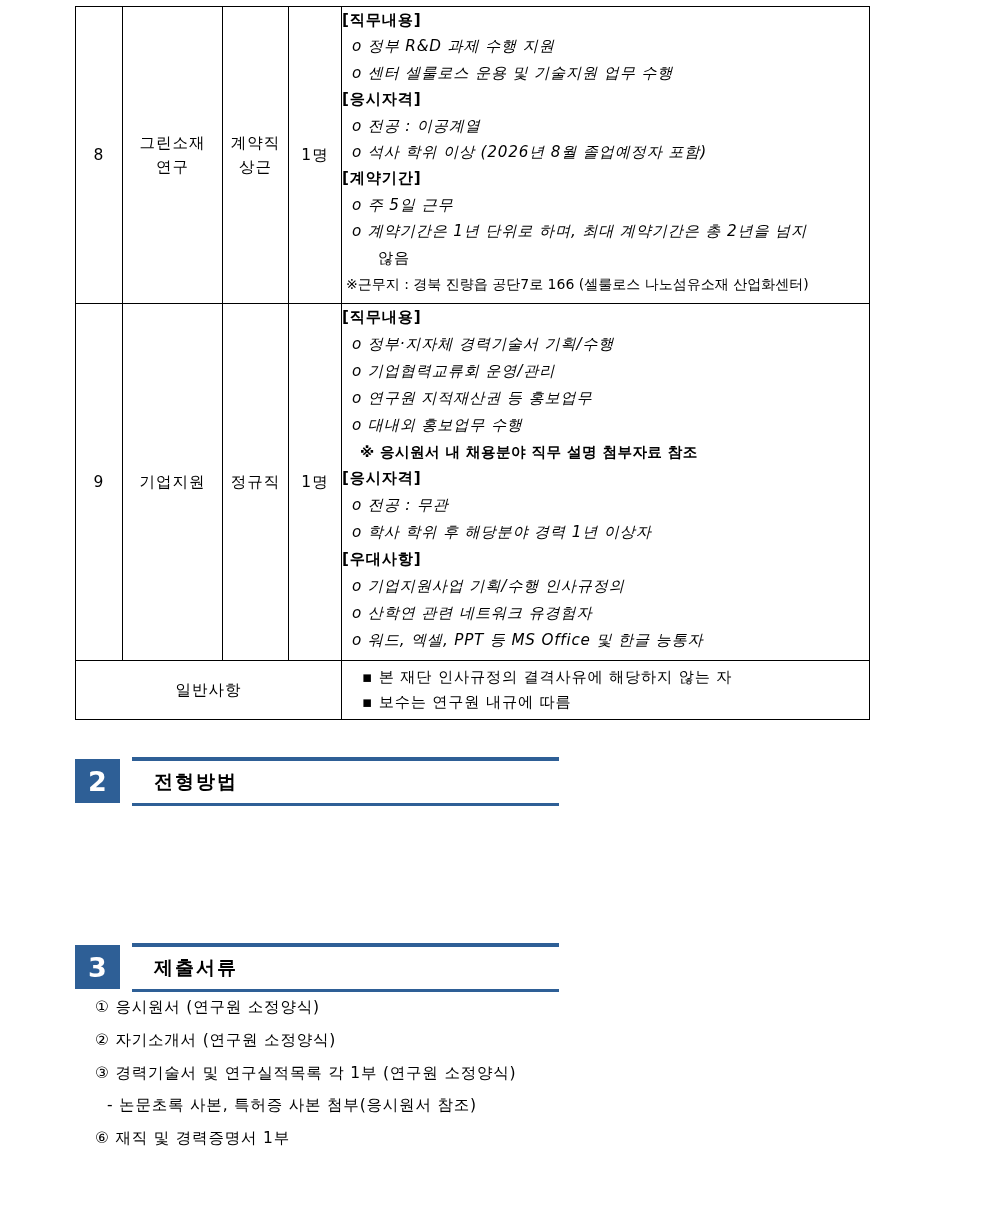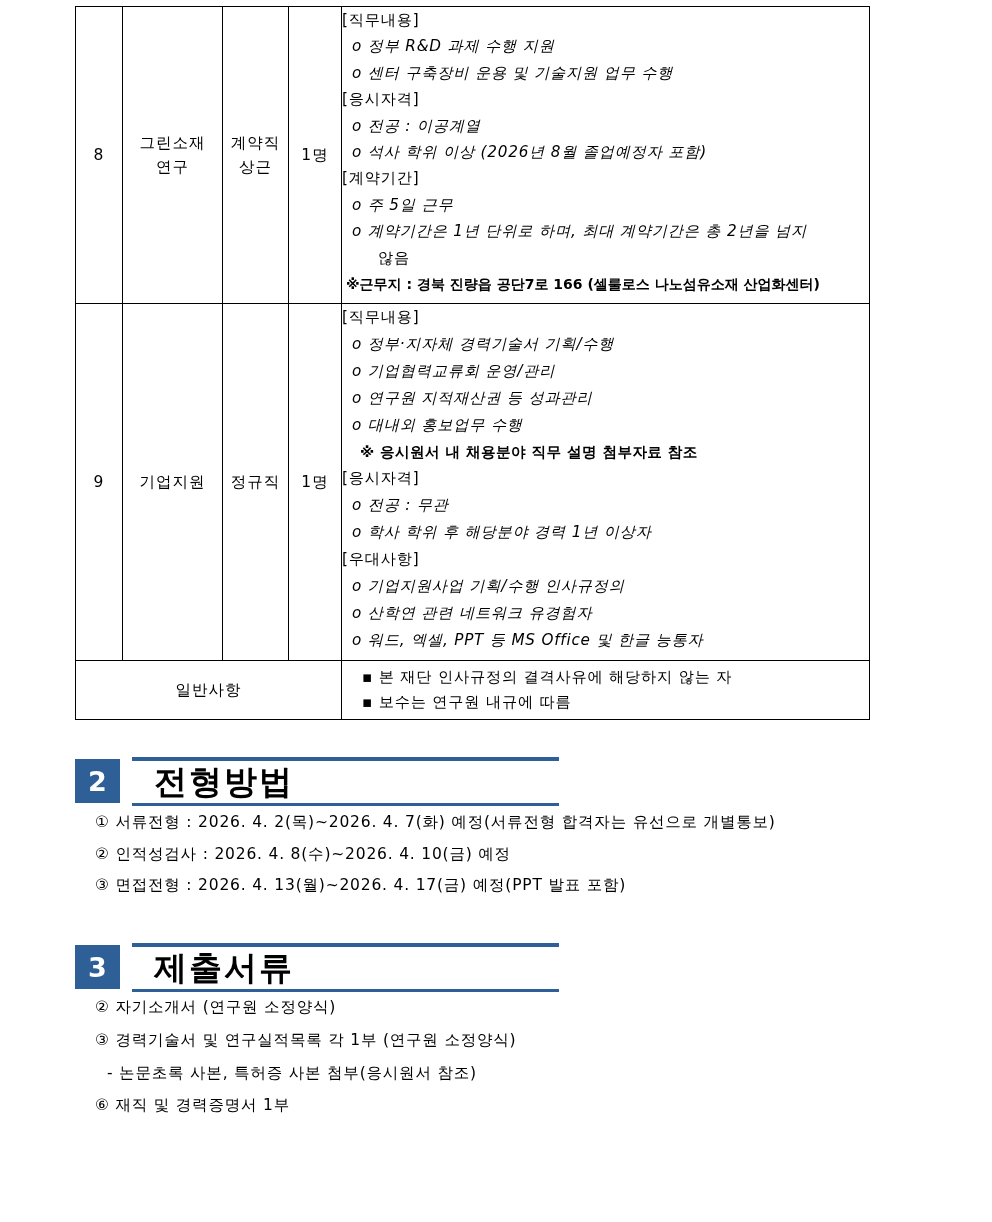--- a/index.html
+++ b/index.html
@@ -16,42 +16,42 @@
   }
   .job-table td { border:1.6px solid #000; padding:0; }
   .cell-center {
     text-align:center; vertical-align:middle;
     font-size:15.5px; letter-spacing:1px; line-height:24px;
   }
   .details-cell { vertical-align:top; padding:5px 6px 2px 10px; }
   .dline { white-space:nowrap; font-size:15.2px; letter-spacing:0.8px; }
   .lh8 .dline { line-height:26.4px; }
   .lh9 .dline { line-height:26.9px; }
-  .d-head  { font-weight:normal; }
+  .d-head  { font-weight:bold; }
   .d-item  { padding-left:10px;font-style:italic; }
   .d-cont  { padding-left:36px; }
-  .d-note  { font-weight:bold; font-size:14px; letter-spacing:0; padding-left:4px; }
+  .d-note  { font-weight:normal; font-size:14px; letter-spacing:0; padding-left:4px; }
   .d-note2 { font-weight:bold; font-size:14.6px; letter-spacing:0.4px; padding-left:18px; }
   .general-label { text-align:center; vertical-align:middle; font-size:15.5px; letter-spacing:1px; }
   .general-items { vertical-align:middle; padding:4px 6px 4px 10px; }
   .general-items .dline { line-height:25px;margin-left:20px; }
 
   
   .section { position:absolute; left:75px; width:484px; height:46px; }
   .sec-num {
     position:absolute; left:0; top:2px; width:45px; height:44px;
     display:flex; align-items:center; justify-content:center;
     color:#fff; font-weight:bold; font-size:27px;
   }
   .sec-titlewrap {
     margin-left:57px; height:34px;
     border-top:4px solid; border-bottom:3px solid;
     padding:4px 0 4px 22px; display:flex; align-items:center;
   }
-  .sec-title { font-weight:bold; font-size:33px; letter-spacing:2px; }
+  .sec-title { font-weight:bold; font-size:19px; letter-spacing:2px; }
 
   
   .sec-items { position:absolute; left:95px; }
   .sec-items .it { white-space:nowrap; font-size:15.5px; letter-spacing:0.8px; }
   .items-2 .it { height:31.5px; }
   .items-3 .it { height:32.8px; }
   .it-sub { padding-left:12px; }
 </style>
 </head>
 <body>
@@ -75,42 +75,42 @@
         <div>연구</div>
       </td>
       <td class="cell-center">
         <div>계약직</div>
         <div>상근</div>
       </td>
       <td class="cell-center">1명</td>
       <td class="details-cell lh8">
         <div class="dline d-head">[직무내용]</div>
         <div class="dline d-item">o 정부 R&amp;D 과제 수행 지원</div>
-        <div class="dline d-item">o 센터 구축장비 운용 및 기술지원 업무 수행</div>
+        <div class="dline d-item">o 센터 셀룰로스 운용 및 기술지원 업무 수행</div>
         <div class="dline d-head">[응시자격]</div>
         <div class="dline d-item">o 전공 : 이공계열</div>
         <div class="dline d-item">o 석사 학위 이상 (2026년 8월 졸업예정자 포함)</div>
         <div class="dline d-head">[계약기간]</div>
         <div class="dline d-item">o 주 5일 근무</div>
         <div class="dline d-item">o 계약기간은 1년 단위로 하며, 최대 계약기간은 총 2년을 넘지</div>
         <div class="dline d-cont">않음</div>
         <div class="dline d-note">※근무지 : 경북 진량읍 공단7로 166 (셀룰로스 나노섬유소재 산업화센터)</div>
       </td>
     </tr>
 
     <tr style="height:357px">
       <td class="cell-center">9</td>
       <td class="cell-center">기업지원</td>
       <td class="cell-center">정규직</td>
       <td class="cell-center">1명</td>
       <td class="details-cell lh9">
         <div class="dline d-head">[직무내용]</div>
         <div class="dline d-item">o 정부·지자체 경력기술서 기획/수행</div>
         <div class="dline d-item">o 기업협력교류회 운영/관리</div>
-        <div class="dline d-item">o 연구원 지적재산권 등 성과관리</div>
+        <div class="dline d-item">o 연구원 지적재산권 등 홍보업무</div>
         <div class="dline d-item">o 대내외 홍보업무 수행</div>
         <div class="dline d-note2">※ 응시원서 내 채용분야 직무 설명 첨부자료 참조</div>
         <div class="dline d-head">[응시자격]</div>
         <div class="dline d-item">o 전공 : 무관</div>
         <div class="dline d-item">o 학사 학위 후 해당분야 경력 1년 이상자</div>
         <div class="dline d-head">[우대사항]</div>
         <div class="dline d-item">o 기업지원사업 기획/수행 인사규정의</div>
         <div class="dline d-item">o 산학연 관련 네트워크 유경험자</div>
         <div class="dline d-item">o 워드, 엑셀, PPT 등 MS Office 및 한글 능통자</div>
       </td>
@@ -125,32 +125,28 @@
     </tr>
   </tbody>
     </table>
 
   <div class="section" style="top:757px">
     <div class="sec-num" style="background:#2e5f96">2</div>
     <div class="sec-titlewrap" style="border-color:#2e5f96">
       <span class="sec-title">전형방법</span>
     </div>
   </div>
-  <div class="sec-items items-2" style="top:812px">
-    <div class="it">① 서류전형 : 2026. 4. 2(목)~2026. 4. 7(화) 예정(서류전형 합격자는 유선으로 개별통보)</div>
-    <div class="it">② 인적성검사 : 2026. 4. 8(수)~2026. 4. 10(금) 예정</div>
-    <div class="it">③ 면접전형 : 2026. 4. 13(월)~2026. 4. 17(금) 예정(PPT 발표 포함)</div>
-  </div>
 
   <div class="section" style="top:943px">
     <div class="sec-num" style="background:#2e5f96">3</div>
     <div class="sec-titlewrap" style="border-color:#2e5f96">
       <span class="sec-title">제출서류</span>
     </div>
   </div>
   <div class="sec-items items-3" style="top:997px">
+    <div class="it">① 응시원서 (연구원 소정양식)</div>
     <div class="it">② 자기소개서 (연구원 소정양식)</div>
     <div class="it">③ 경력기술서 및 연구실적목록 각 1부 (연구원 소정양식)</div>
     <div class="it it-sub">- 논문초록 사본, 특허증 사본 첨부(응시원서 참조)</div>
     <div class="it">⑥ 재직 및 경력증명서 1부</div>
   </div>
 
 </div>
 
 </body></html>

